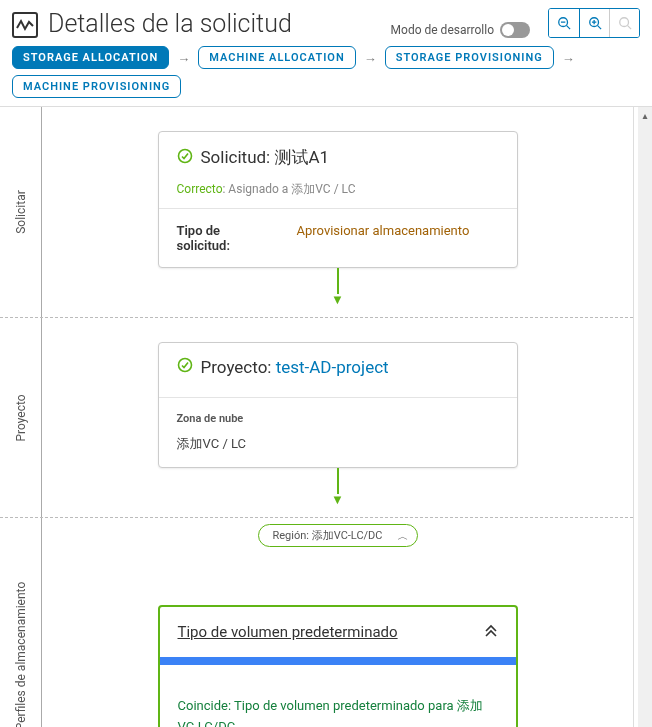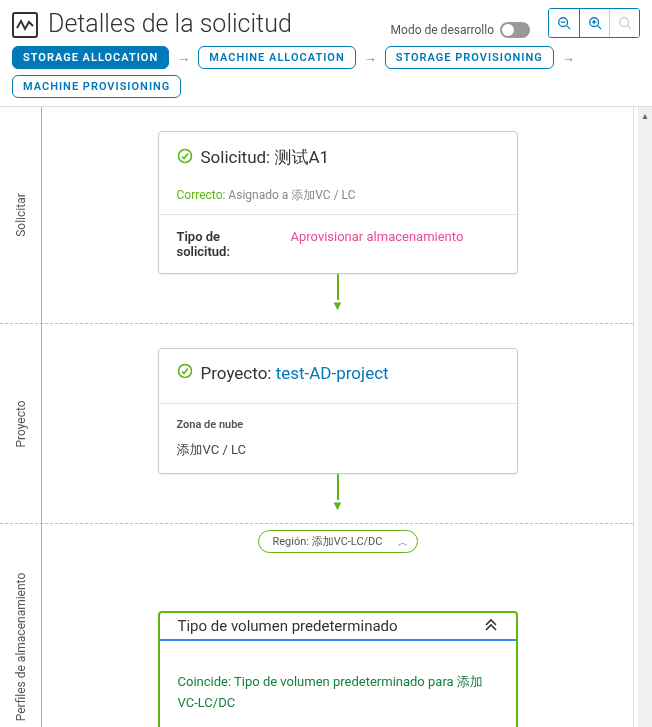--- a/index.html
+++ b/index.html
@@ -204,39 +204,39 @@
     flex: none;
   }
   .card-title {
     font-size: 17px;
     color: #333;
   }
   .card-title .link-part { color: #0079b8; }
   .status-line {
     font-size: 12px;
     color: #60b515;
-    margin-top: 18px;
+    margin-top: 12px;
   }
   .status-line .sub { color: #888; }
   .card-body {
     padding: 14px 18px;
     font-size: 13px;
   }
   .kv-row {
     display: flex;
-    gap: 24px;
+    gap: 30px;
     font-size: 13px;
   }
   .kv-row .k {
     flex: 0 0 90px;
     font-weight: 600;
     color: #333;
   }
   .kv-row .v {
-    color: #ec4899;
+    color: #a16207;
   }
   .field-label {
     font-size: 11px;
     font-weight: 600;
     color: #555;
     margin-bottom: 10px;
   }
   .field-value {
     font-size: 13px;
     color: #444;
@@ -271,25 +271,26 @@
     font-size: 11px;
   }
 
   .vol-card {
     width: 360px;
     border: 2px solid #60b515;
     border-radius: 4px;
     background: #fff;
   }
   .vol-head {
-    padding: 4px 18px;
+    padding: 16px 18px;
     display: flex;
     align-items: center;
     justify-content: space-between;
-    border-bottom: 2px solid #3b82f6;
+    border-bottom: 8px solid #3b82f6;
+    text-decoration: underline;
   }
   .vol-head-title {
     font-size: 15px;
     color: #333;
   }
   .dbl-chev {
     font-size: 14px;
     color: #333;
   }
   .vol-body {

